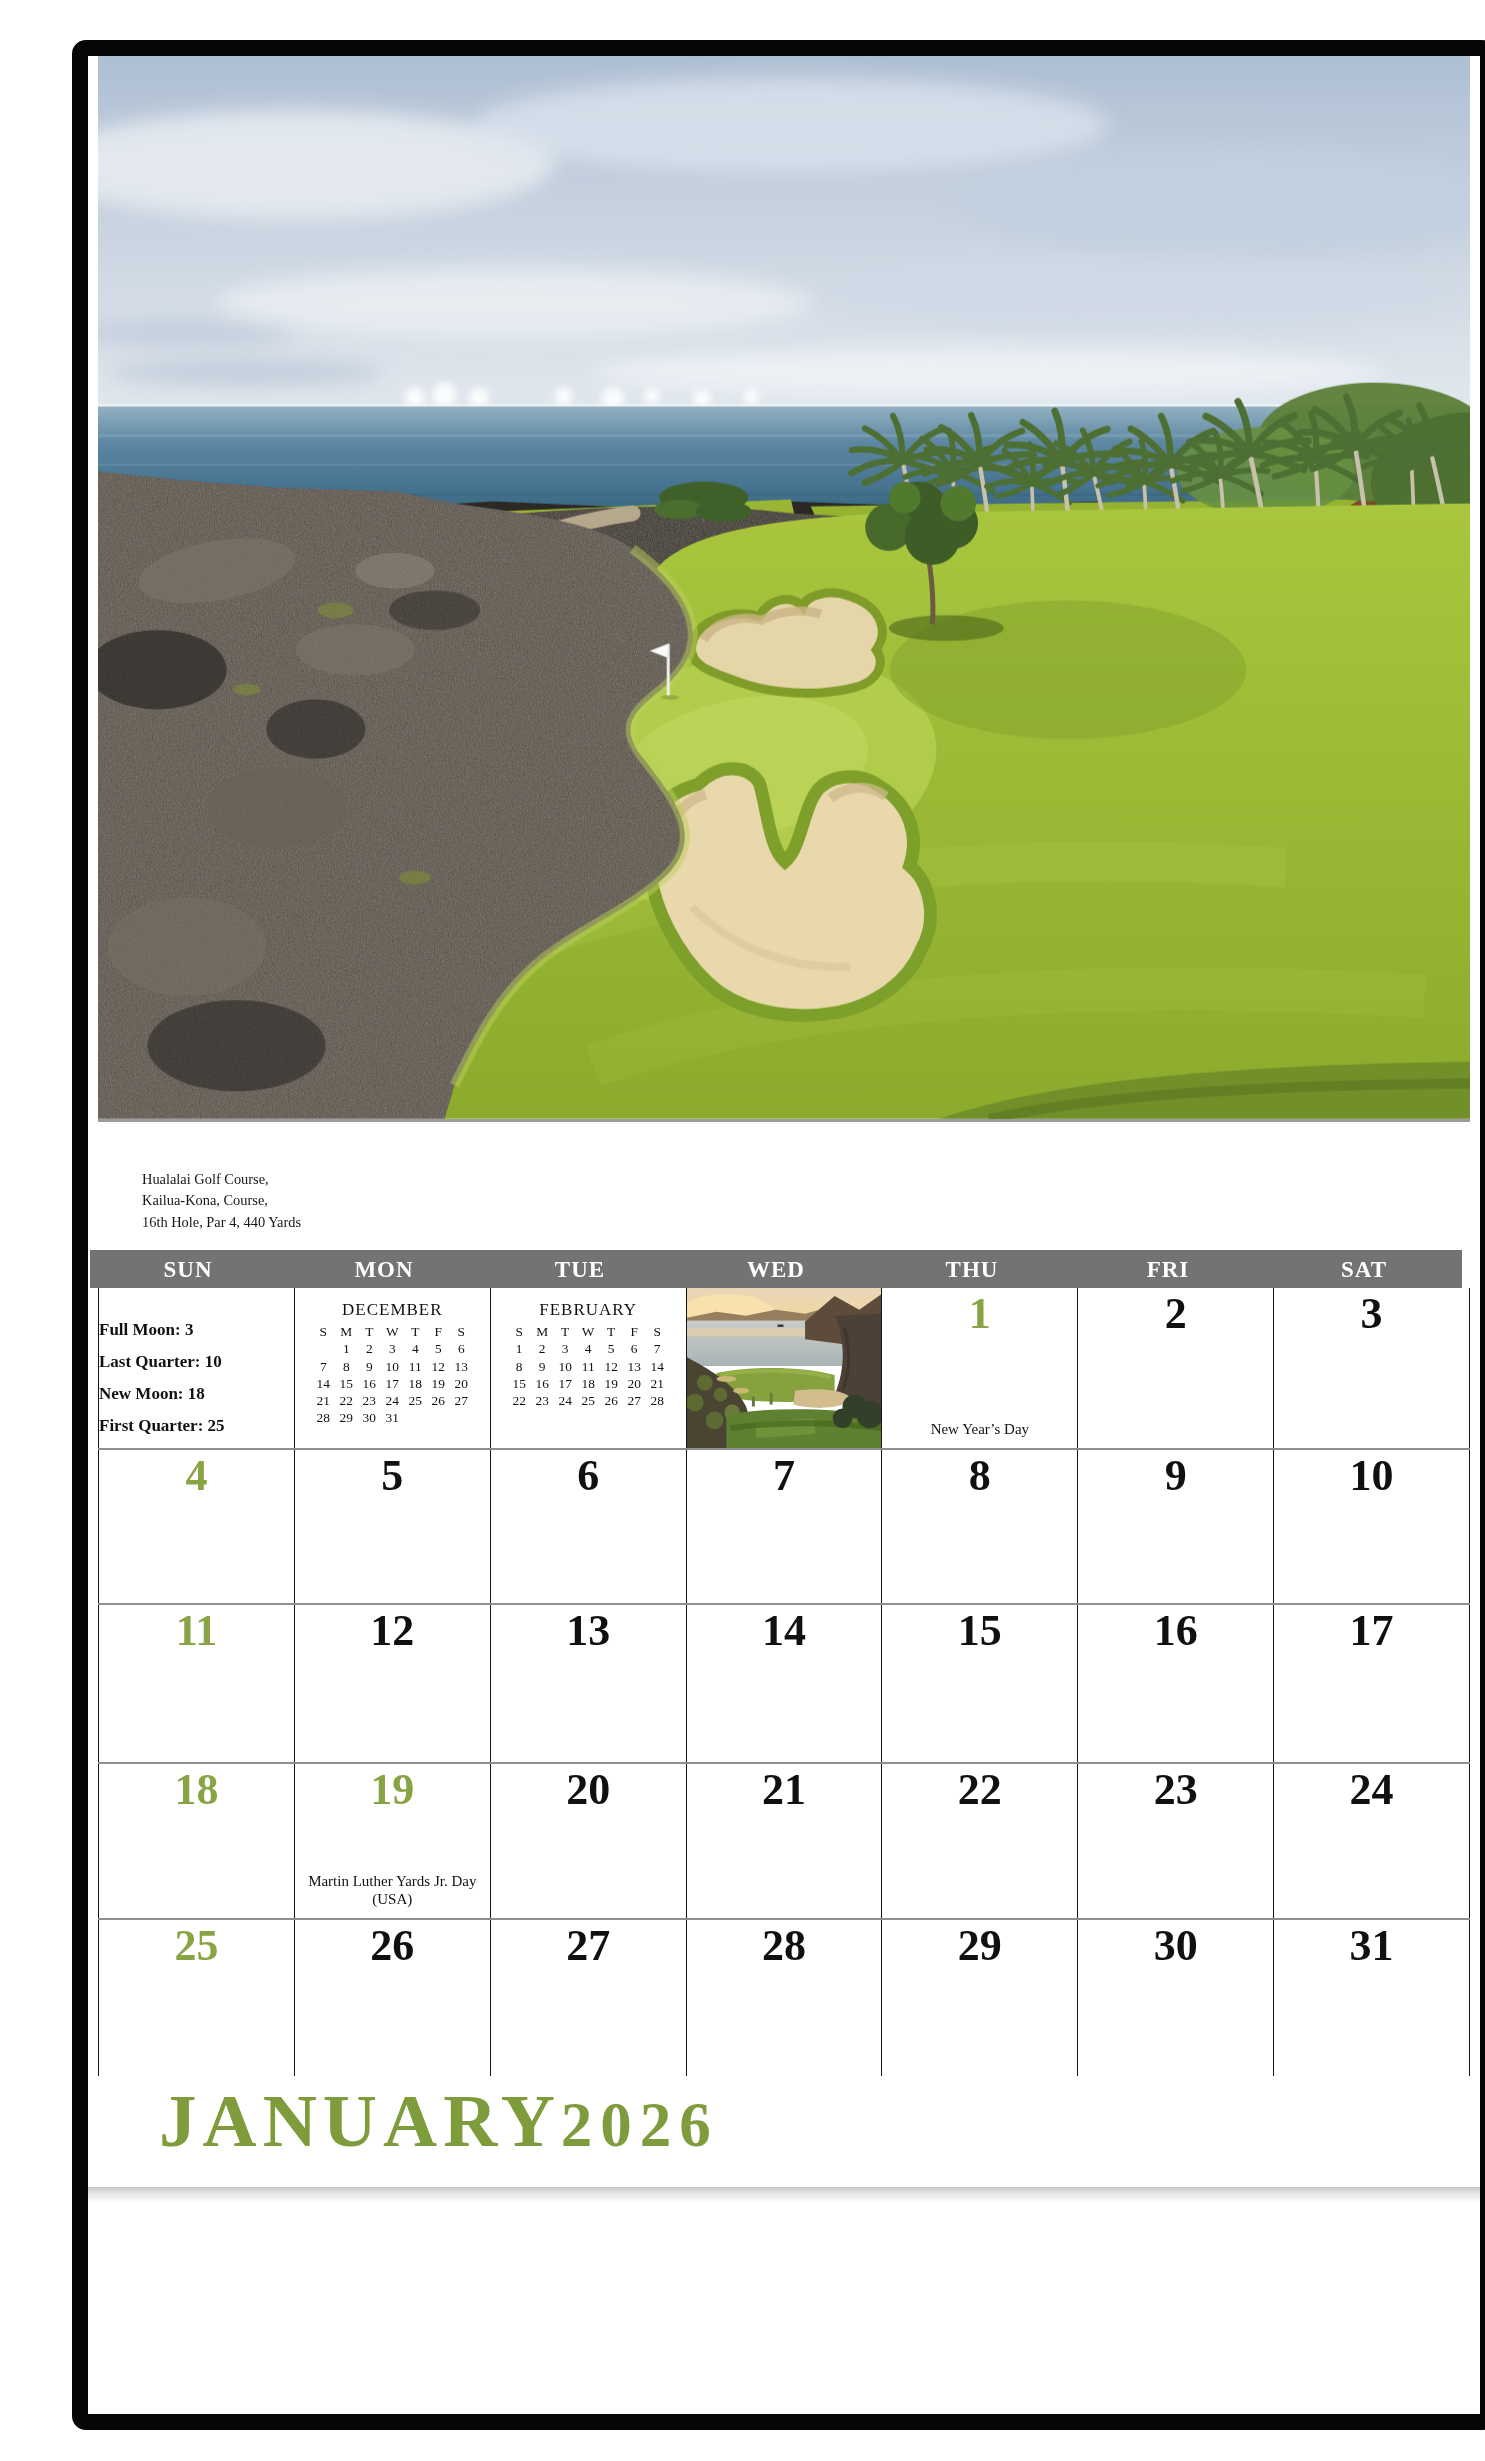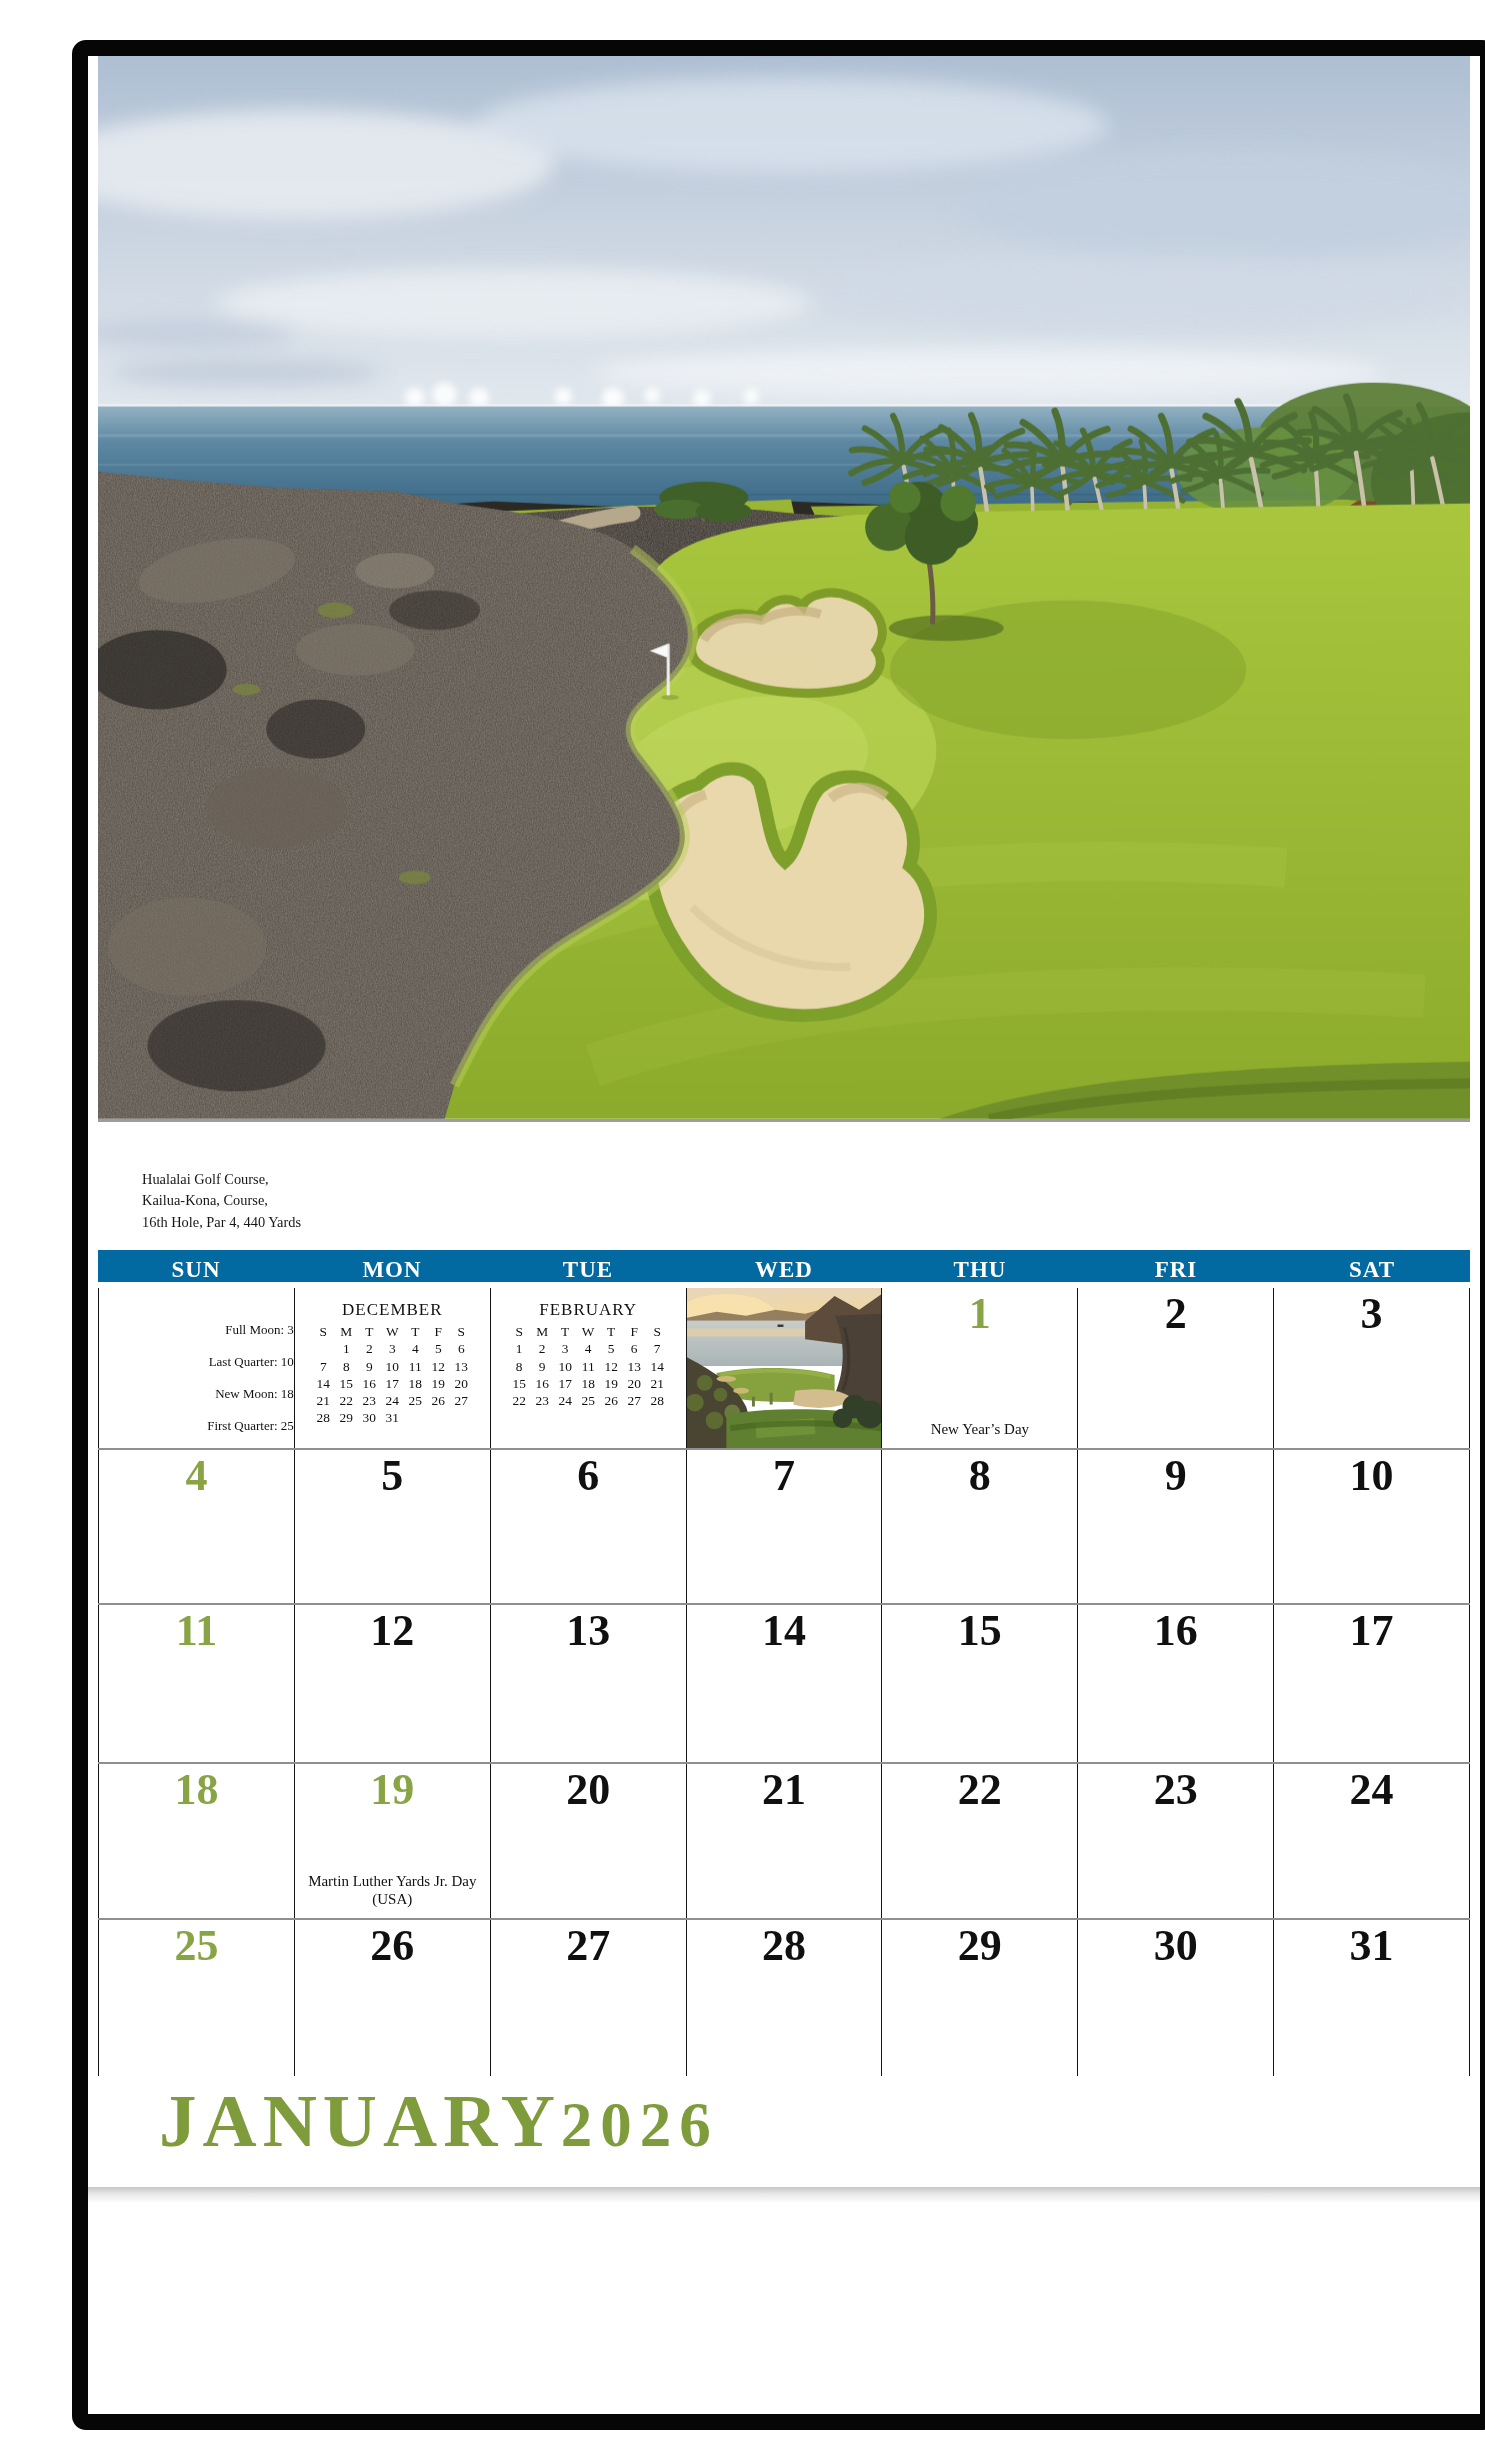--- a/index.html
+++ b/index.html
@@ -3,33 +3,33 @@
 <meta charset="utf-8">
 <style>
   html,body{margin:0;padding:0;background:#ffffff;}
   body{width:1485px;height:2461px;position:relative;font-family:"Liberation Serif","DejaVu Serif",serif;color:#161616;}
   .frame{position:absolute;left:24px;top:40px;width:1424px;height:2390px;box-sizing:border-box;
          border:16px solid #060606;border-radius:14px;background:#ffffff;margin-left:48px;}
   .page{position:relative;width:100%;height:100%;overflow:hidden;}
   .photo{position:absolute;left:10px;top:0;width:1372px;height:1063px;border-bottom:3px solid #9c9c9c;overflow:hidden;}
   .photo svg{display:block;width:100%;height:100%;}
   .caption{position:absolute;left:54px;top:1113px;font-size:14.4px;line-height:1.48;color:#161616;}
-  .weekbar{position:absolute;left:10px;top:1194px;width:1372px;height:32px;background:#0369a1;display:flex;}
+  .weekbar{position:absolute;left:2px;top:1194px;width:1372px;height:38px;background:#737373;display:flex;}
   .wd{flex:1;text-align:center;line-height:39px;color:#ffffff;font-weight:bold;font-size:23px;letter-spacing:1px;}
   .grid{position:absolute;left:10px;top:1232px;width:1372px;}
   .row{display:flex;border-top:2px solid #8f8f8f;}
   .row1{border-top:none;height:160px;}
   .r2{height:153px;}.r3{height:157px;}.r4{height:154px;}.r5{height:156px;}
   .cell{flex:1;position:relative;border-right:1.5px solid #141414;overflow:hidden;}
   .row .cell:first-child{border-left:1.5px solid #141414;}
   .num{margin-top:2px;text-align:center;font-size:44px;font-weight:bold;color:#101010;line-height:1.08;}
   .num.grn{color:#89A444;}
   .note{position:absolute;left:0;right:0;bottom:9px;text-align:center;font-size:15px;color:#111;line-height:1.25;padding:0 12px;}
   .moon{padding-top:26px;}
-  .moonline{text-align:right;font-size:13px;color:#111;line-height:32px;}
+  .moonline{text-align:left;font-size:17px;color:#111;line-height:32px;font-weight:bold;}
   .mini{padding-top:12px;}
   .mini-title{text-align:center;font-size:17px;letter-spacing:1px;color:#111;}
   .mini-grid{margin:3px auto 0;display:grid;grid-template-columns:repeat(7,23px);justify-content:center;}
   .mini-grid span{text-align:center;font-size:13.4px;line-height:17.3px;color:#111;}
   .thumb{padding:0;}
   .thumb svg{display:block;width:100%;height:100%;}
   .monthrow{position:absolute;left:71px;right:55px;top:2022px;display:flex;justify-content:flex-start;align-items:baseline;}
   .month-name{font-size:75px;font-weight:bold;color:#7E9C3B;letter-spacing:6px;}
   .year{font-size:63px;font-weight:bold;color:#7E9C3B;letter-spacing:8px;}
   .crease{position:absolute;left:0;top:2131px;width:100%;height:16px;

